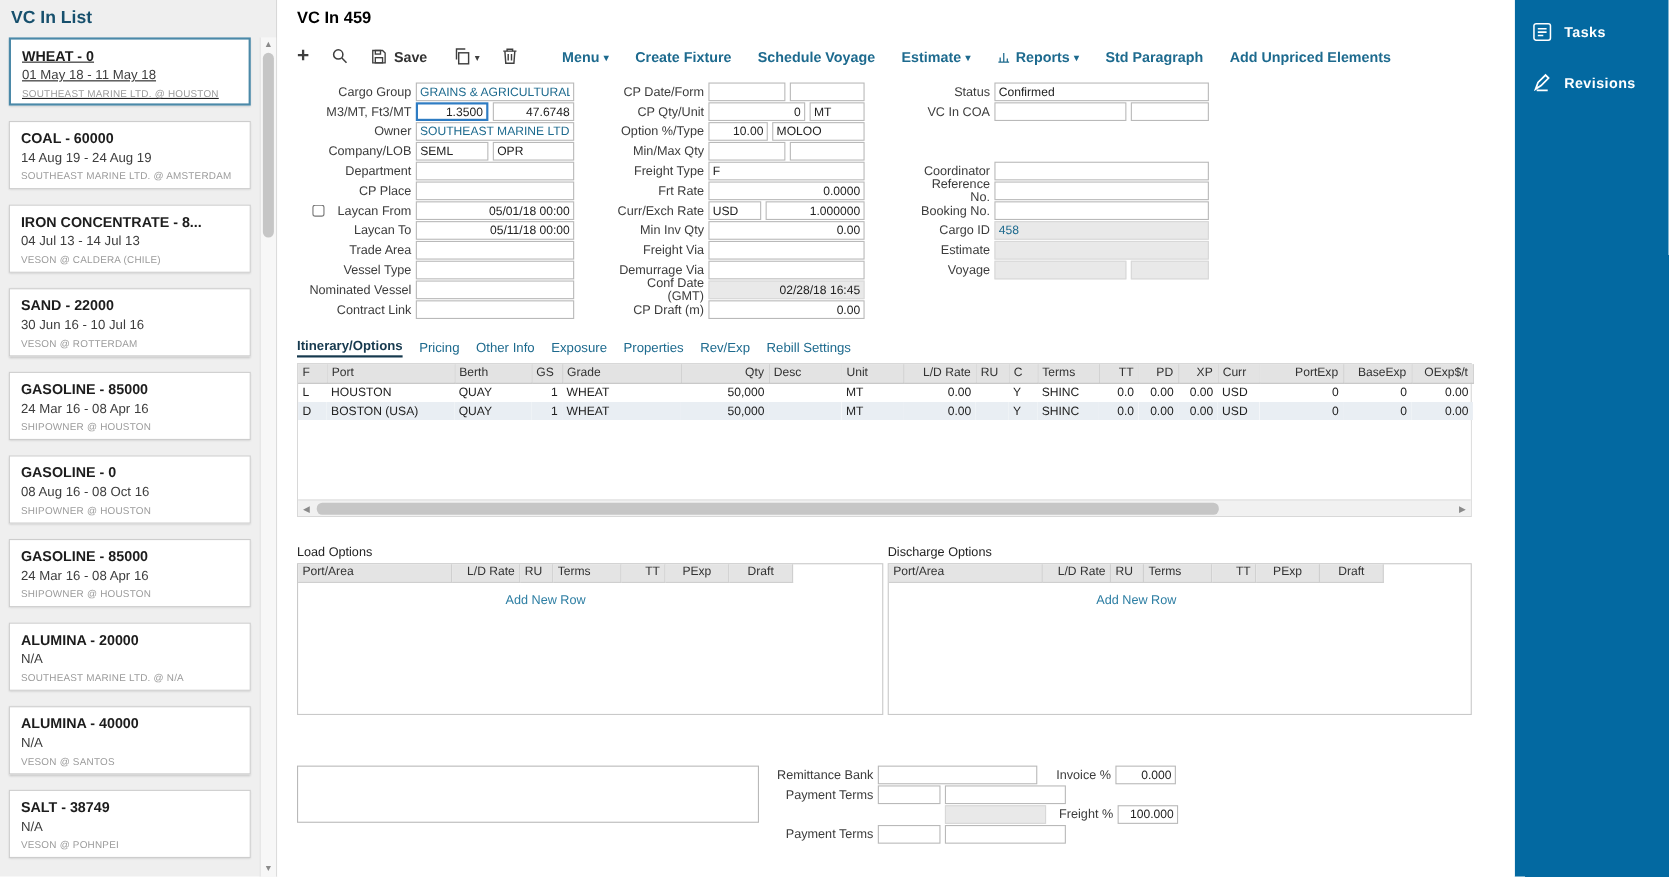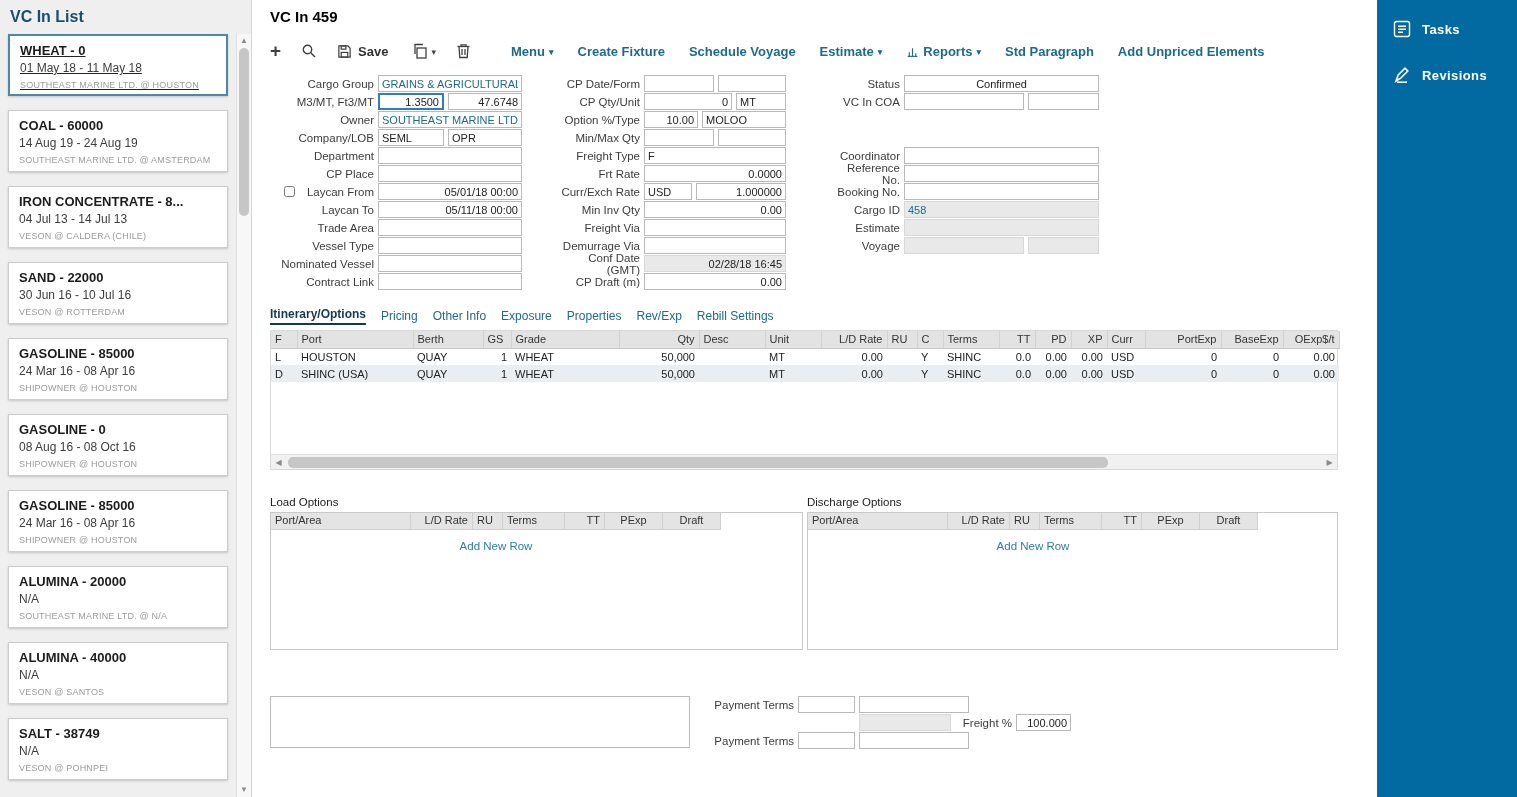--- a/index.html
+++ b/index.html
@@ -328,21 +328,21 @@
           </div>
         <div class="frow">
             <span class="flabel">CP Draft (m)</span>
           <input class="finp r" style="width: 142px;" value="0.00">
           </div>
       </div>
 
       <div class="fcol col-right">
         <div class="frow">
             <span class="flabel">Status</span>
-          <input class="finp" style="width: 195px; text-align: center;" value="Confirmed">
+          <input class="finp" style="width: 195px;" value="Confirmed">
           </div>
         <div class="frow">
             <span class="flabel">VC In COA</span>
           <input class="finp" style="width: 120px;" value="">
           <input class="finp" style="width: 71px;" value="">
           </div>
         <div class="spacer-row"></div>
         <div class="spacer-row"></div>
         <div class="frow">
             <span class="flabel">Coordinator</span>
@@ -445,21 +445,21 @@
             <td class="num">0.0</td>
             <td class="num">0.00</td>
             <td class="num">0.00</td>
             <td>USD</td>
             <td class="num">0</td>
             <td class="num">0</td>
             <td class="num">0.00</td>
           </tr>
           <tr class="alt">
             <td>D</td>
-            <td>SHINC (USA)</td>
+            <td>BOSTON (USA)</td>
             <td>QUAY</td>
             <td class="num">1</td>
             <td>WHEAT</td>
             <td class="num">50,000</td>
             <td></td>
             <td>MT</td>
             <td class="num">0.00</td>
             <td></td>
             <td>Y</td>
             <td>SHINC</td>
@@ -512,20 +512,26 @@
           <div class="addrow">Add New Row</div>
         </div>
       </div>
     </div>
 
     <div class="bottom">
       <div class="remarks">
         <textarea style=""></textarea>
       </div>
       <div class="payblock">
+        <div class="pay-row">
+          <span class="pay-label">Remittance Bank</span>
+          <input class="finp" style="width: 145px;" value="">
+          <span class="pay-label sm">Invoice %</span>
+          <input class="finp r" style="width: 55px;" value="0.000">
+        </div>
         <div class="pay-row">
           <span class="pay-label">Payment Terms</span>
           <input class="finp" style="width: 57px;">
           <input class="finp" style="width: 110px;">
         </div>
         <div class="pay-row">
           <span class="pay-label"></span>
           <span class="pay-spacer"></span>
           <input class="finp dis" style="width: 92px;" readonly="">
           <span class="pay-label sm" style="margin-left:2px">Freight %</span>

